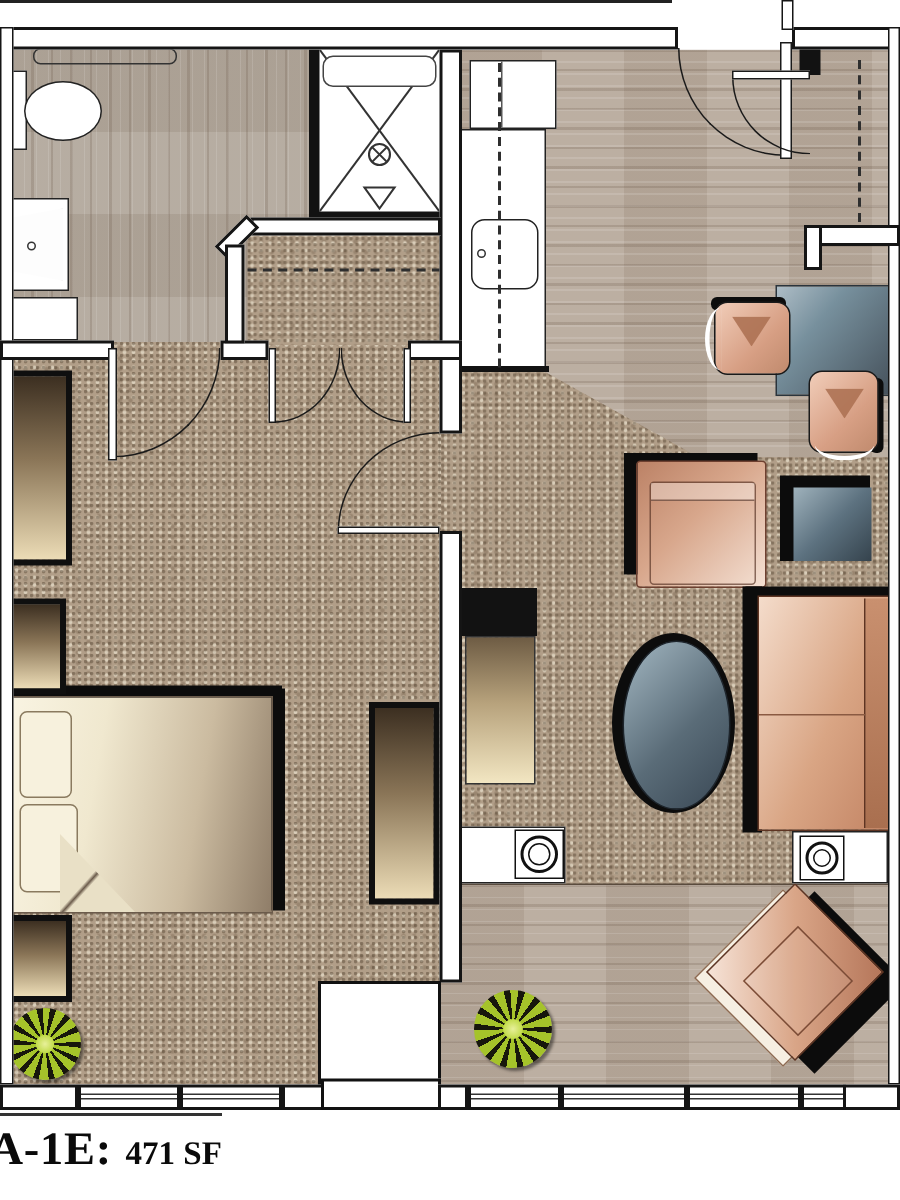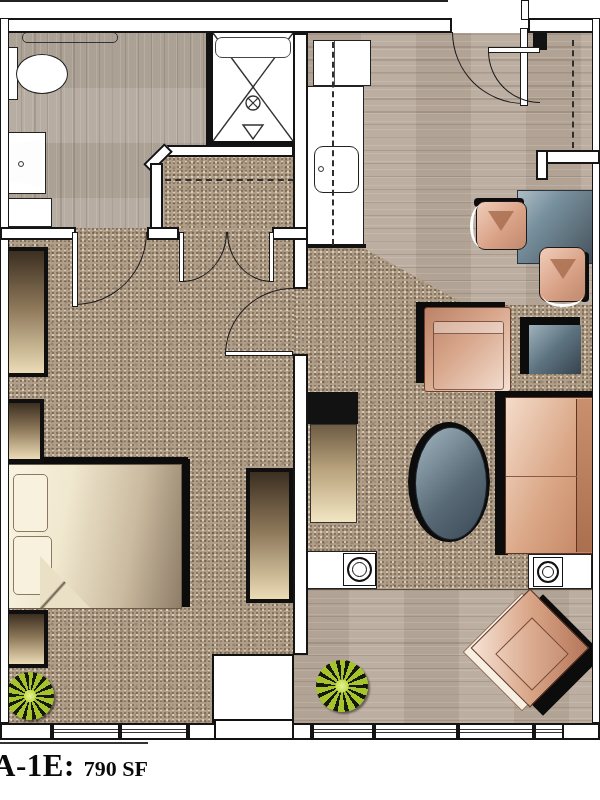--- a/index.html
+++ b/index.html
@@ -229,16 +229,16 @@
   <div class="abs arc-tl" style="left:225px;top:288px;width:68px;height:67px"></div>
   <div class="abs leaf" style="left:225px;top:351px;width:68px;height:5px"></div>
 
   <div class="abs arc-bl" style="left:452px;top:32px;width:72px;height:72px"></div>
   <div class="abs leaf" style="left:520px;top:28px;width:8px;height:78px"></div>
 
   <div class="abs arc-bl" style="left:488px;top:51px;width:52px;height:52px"></div>
   <div class="abs leaf" style="left:488px;top:47px;width:52px;height:6px"></div>
 
   <div id="label">
-    <span class="unit">A-1E:</span><span class="area">790 SF</span>
+    <span class="unit">A-1E:</span><span class="area">471 SF</span>
   </div>
 
 </div>
 
 </body></html>

